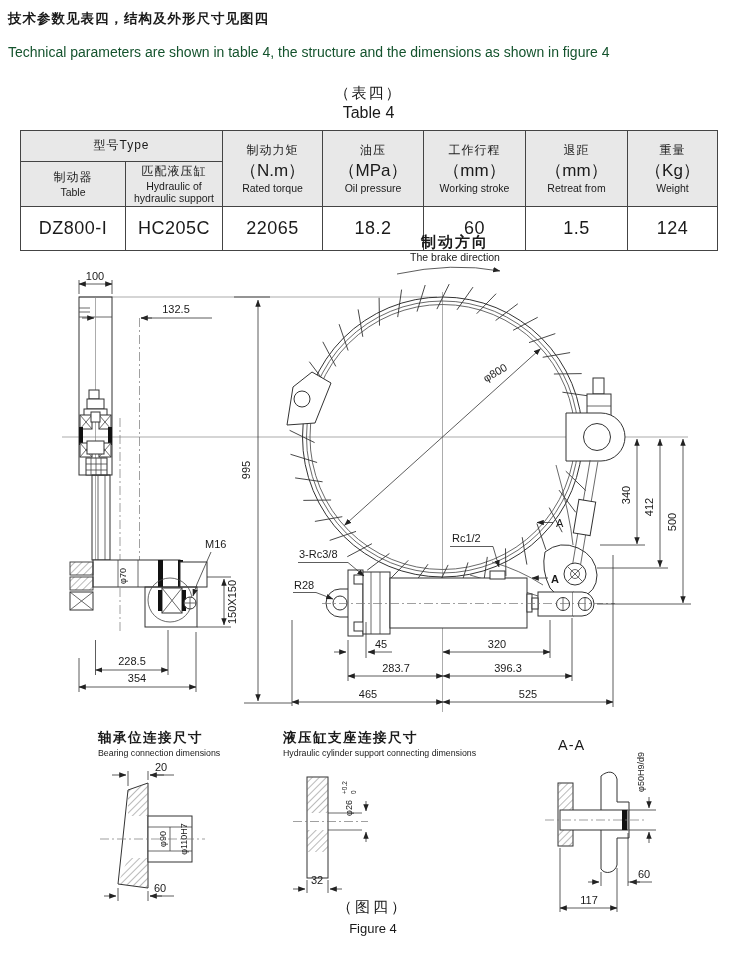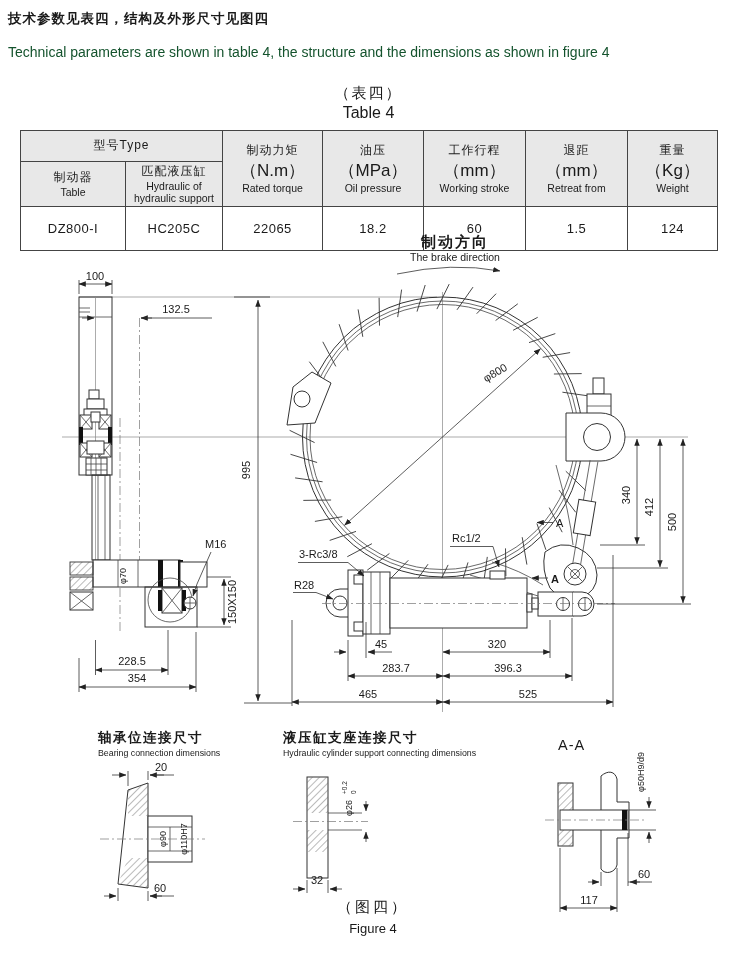--- a/index.html
+++ b/index.html
@@ -12,21 +12,21 @@
   .tcap-cn{font-size:15px;letter-spacing:2px}
   .tcap-en{font-size:16px}
   table.params{border-collapse:collapse;margin:7px 0 0 20px;width:697px;table-layout:fixed}
   table.params th,table.params td{border:1px solid #444;text-align:center;vertical-align:middle;padding:1px}
   table.params thead th{background:#e8e8e8;font-weight:normal}
   .cn{font-size:12px;letter-spacing:1px}
   .unit{font-size:17px}
   .en{font-size:10.5px;line-height:1.2}
   tr.h1 th{height:28px}
   tr.h2 th{height:40px}
-  tr.data td{font-size:13px;height:41px;letter-spacing:.5px}
+  tr.data td{font-size:18px;height:41px;letter-spacing:.5px}
   svg{position:absolute;left:0}
   
   .d{stroke:#333;stroke-width:1;fill:none}
   .dt{stroke:#444;stroke-width:.8;fill:none}
   .w{stroke:#333;stroke-width:1;fill:#fff}
   .thin{stroke:#888;stroke-width:.7;fill:none}
   .cl{stroke:#777;stroke-width:.7;fill:none;stroke-dasharray:9 3 2 3}
   .diml{stroke:#333;stroke-width:.8;fill:none}
   .blk{fill:#111;stroke:none}
   text{fill:#1a1a1a}

